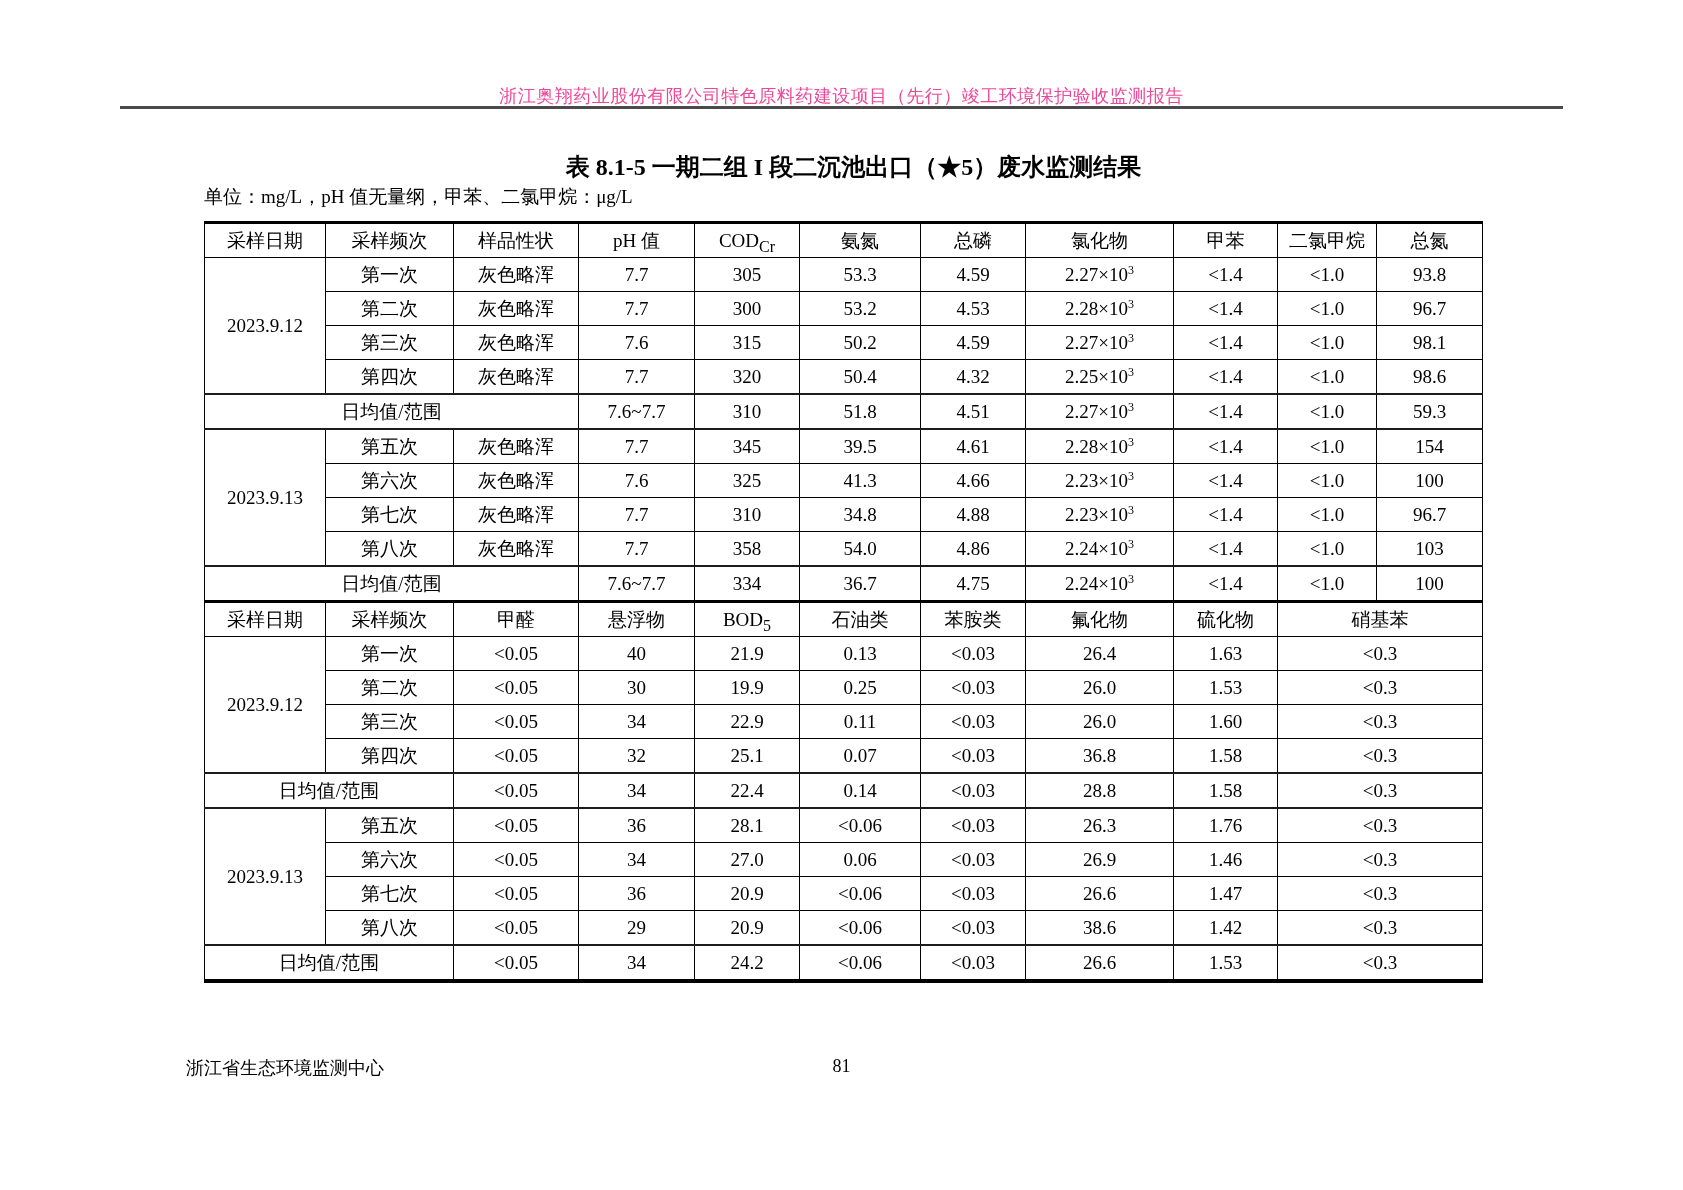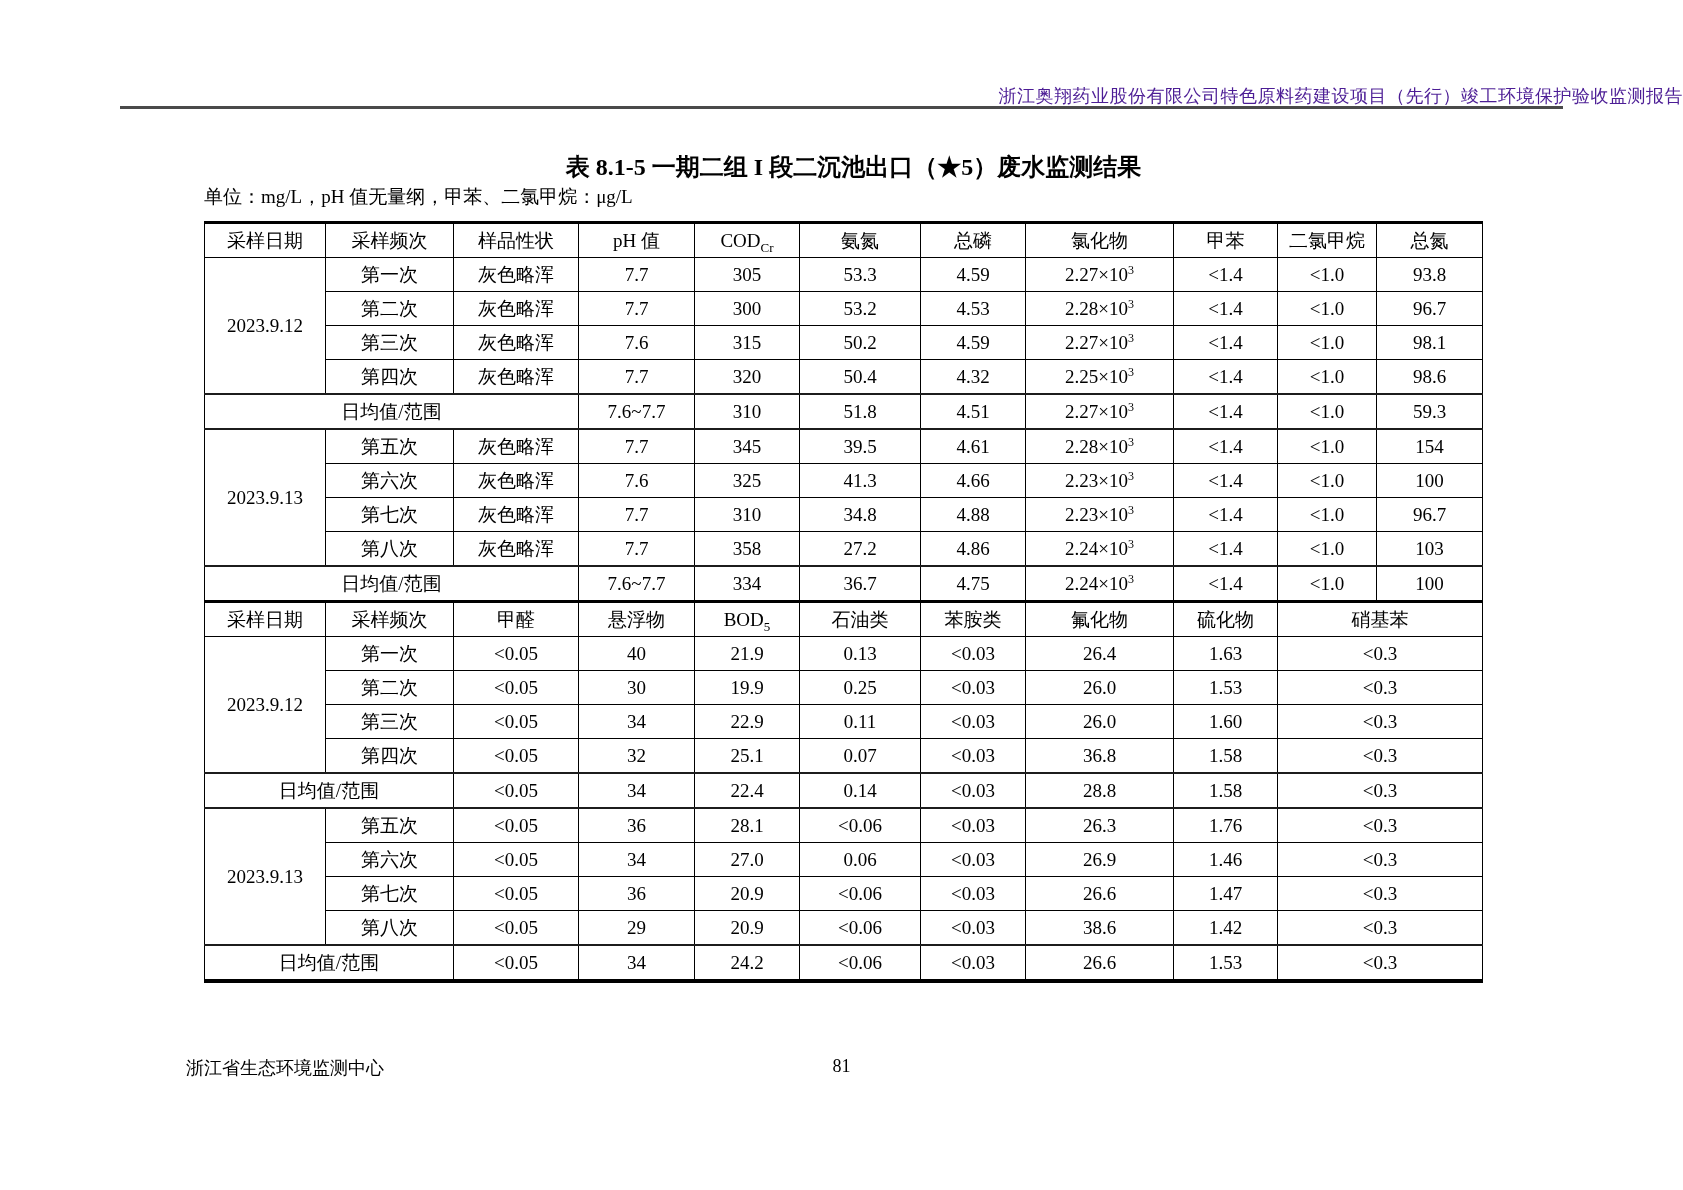--- a/index.html
+++ b/index.html
@@ -3,21 +3,21 @@
 <meta charset="utf-8">
 <style>
   html,body { margin:0; padding:0; background:#ffffff; }
   .page {
     position:relative; width:1683px; height:1190px; background:#ffffff;
     font-family:"Liberation Serif","DejaVu Serif",serif; color:#000;
     overflow:hidden;
   }
   .report-header-text {
     position:absolute; top:84px; left:0; width:100%;
-    text-align:right; font-size:18px; color:#4c1d95; letter-spacing:0.5px;
+    text-align:center; font-size:18px; color:#ec4899; letter-spacing:0.5px;
   }
   .header-rule {
     position:absolute; top:106px; left:120px; width:1443px; height:3px;
     background:#4a4a4a;
   }
   .table-title {
     position:absolute; top:139px; left:0; width:100%; margin:12px;
     text-align:center; font-size:24px; font-weight:bold; color:#000;
   }
   .unit-note {
@@ -30,21 +30,21 @@
     border-collapse:collapse; table-layout:fixed;
     border-top:3px solid #000; border-bottom:4px solid #000;
     border-left:1px solid #000; border-right:1px solid #000;
   }
   table.monitor-table th, table.monitor-table td {
     border:1px solid #000; height:33px; padding:0 2px;
     text-align:center; vertical-align:middle;
     font-size:19px; font-weight:normal; white-space:nowrap; overflow:hidden;
   }
   table.monitor-table sup { font-size:12px; line-height:0; vertical-align:super; }
-  table.monitor-table sub { font-size:13px; line-height:0; vertical-align:sub; }
+  table.monitor-table sub { font-size:16px; line-height:0; vertical-align:sub; }
   tr.sep-g > td, tr.sep-g > th { border-top:2.5px solid #1c1c1c; }
   tr.sep-s > td, tr.sep-s > th { border-top:3px solid #000; }
   .page-footer {
     position:absolute; top:1056px; left:0; width:100%; font-size:18px;
   }
   .footer-org { position:absolute; left:186px; top:0; }
   .page-num { position:absolute; left:0; top:0; width:100%; text-align:center;font-family:Liberation Serif, serif; }
 </style>
 </head>
 <body>
@@ -182,21 +182,21 @@
           <td>2.23×10<sup>3</sup></td>
           <td>&lt;1.4</td>
           <td>&lt;1.0</td>
           <td>96.7</td>
         </tr>
         <tr>
           <td>第八次</td>
           <td>灰色略浑</td>
           <td>7.7</td>
           <td>358</td>
-          <td>27.2</td>
+          <td>54.0</td>
           <td>4.86</td>
           <td>2.24×10<sup>3</sup></td>
           <td>&lt;1.4</td>
           <td>&lt;1.0</td>
           <td>103</td>
         </tr>
         <tr class="sep-g">
           <td colspan="3">日均值/范围</td>
           <td>7.6~7.7</td>
           <td>334</td>

